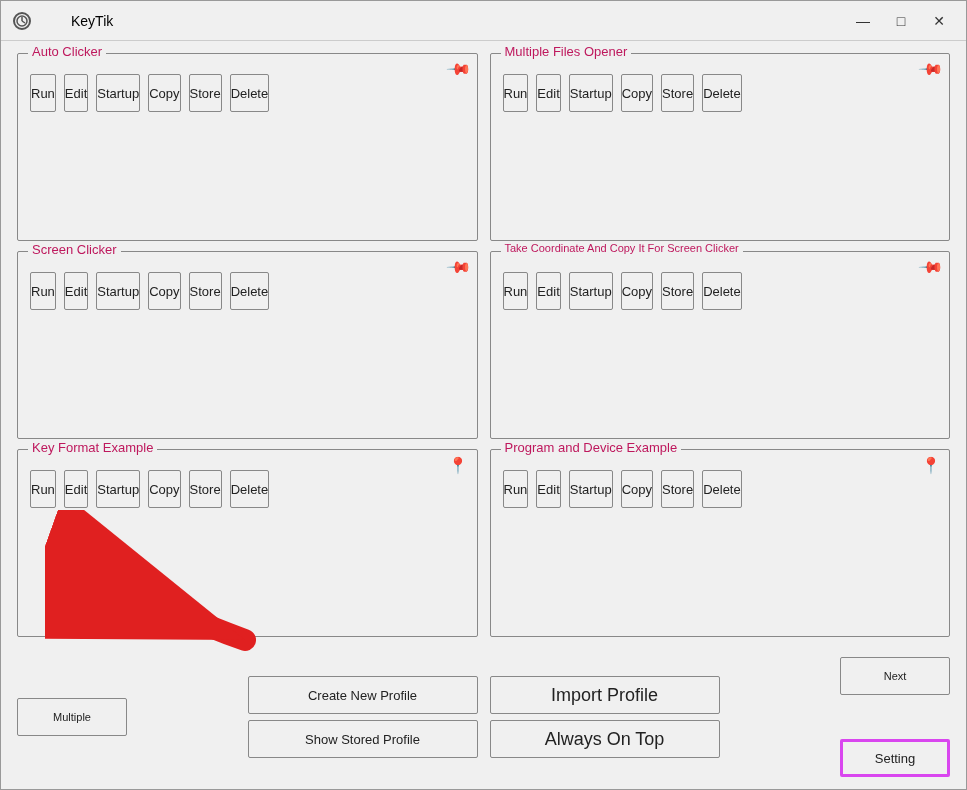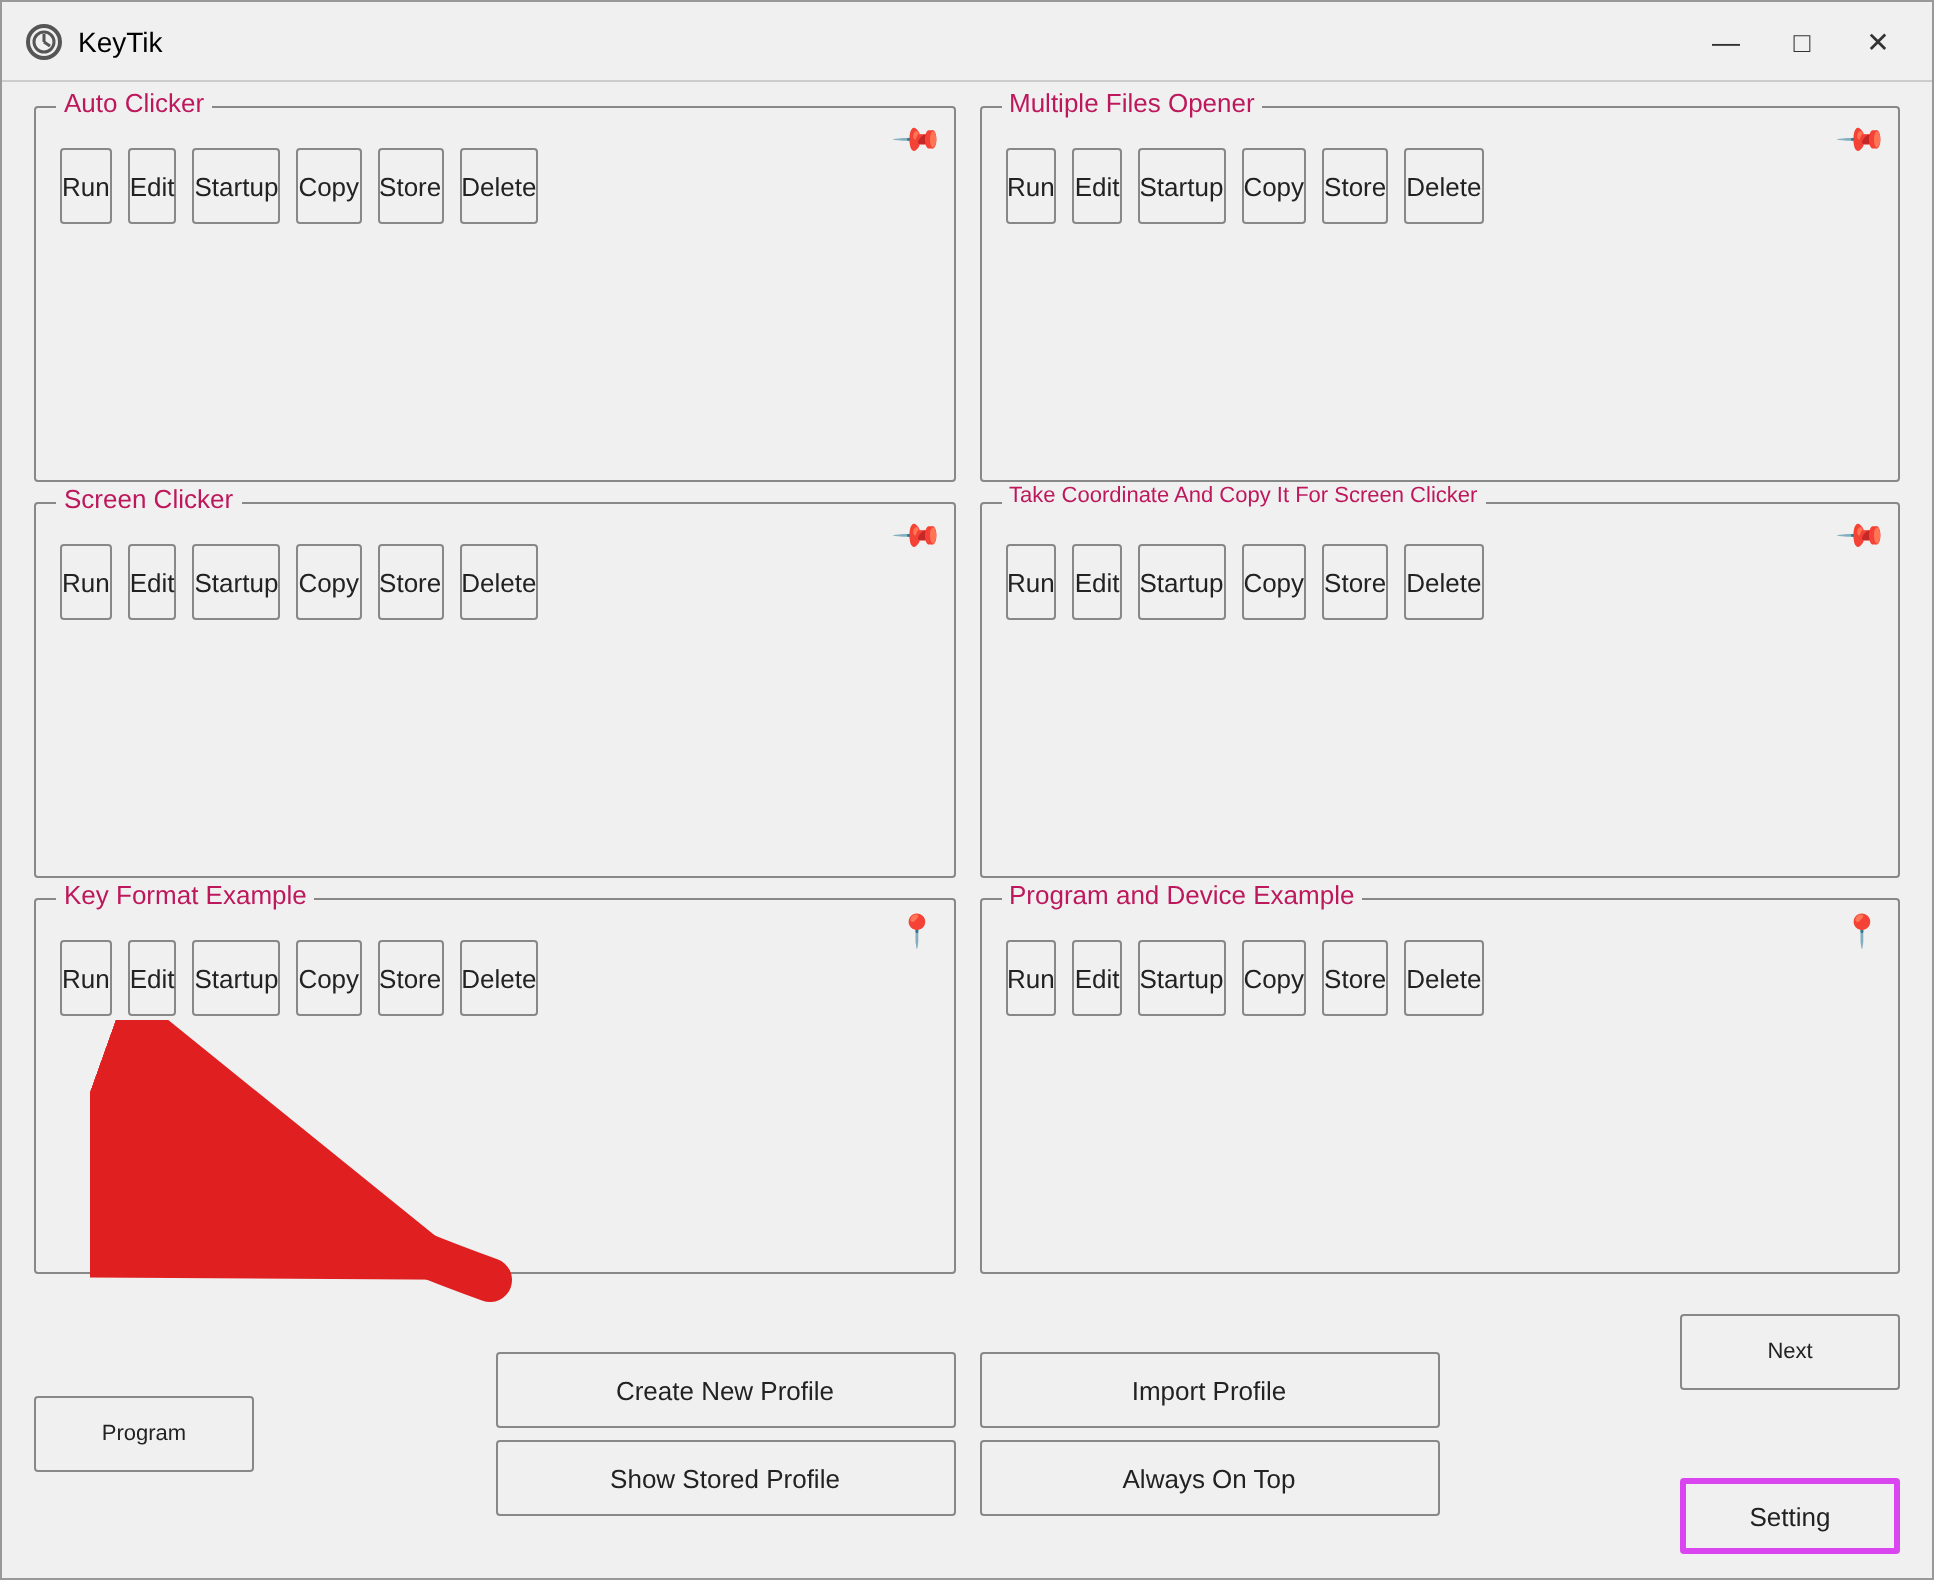--- a/index.html
+++ b/index.html
@@ -21,20 +21,21 @@
     }
 
     .title-bar {
       display: flex;
       align-items: center;
       padding: 8px 12px;
       background: #f0f0f0;
       border-bottom: 1px solid #ccc;
       height: 40px;
       flex-shrink: 0;
+      gap: 32px;
     }
 
     .title-bar-icon {
       width: 18px;
       height: 18px;
       border-radius: 50%;
       border: 2px solid #555;
       margin-right: 8px;
       display: flex;
       align-items: center;
@@ -177,21 +178,21 @@
       color: #222;
       font-family: 'Segoe UI', Arial, sans-serif;
     }
 
     .right-btn {
       height: 38px;
       width: 230px;
       background: #f0f0f0;
       border: 1px solid #888;
       border-radius: 2px;
-      font-size: 13px;
+      font-size: 18px;
       cursor: pointer;
       color: #222;
       font-family: 'Segoe UI', Arial, sans-serif;
     }
 
     .setting-btn {
       height: 38px;
       min-width: 110px;
       background: #f0f0f0;
       border: 3px solid #d946ef;
@@ -346,21 +347,21 @@
               <button class="panel-btn">Delete</button>
             </div>
           </div>
         </div>
       </div>
 
     </div>
 
     <div class="bottom-bar">
       <div class="bottom-row">
-        <button class="nav-btn">Program</button>
+        <button class="nav-btn">Multiple</button>
         <div style="flex:1; display:flex; justify-content:center; gap:12px;align-items:flex-end;">
           <div style="display:flex; flex-direction:column; gap:6px;">
             <button class="middle-btn">Create New Profile</button>
             <button class="middle-btn">Show Stored Profile</button>
           </div>
           <div style="display:flex; flex-direction:column; gap:6px;">
             <button class="right-btn">Import Profile</button>
             <button class="right-btn">Always On Top</button>
           </div>
         </div>

